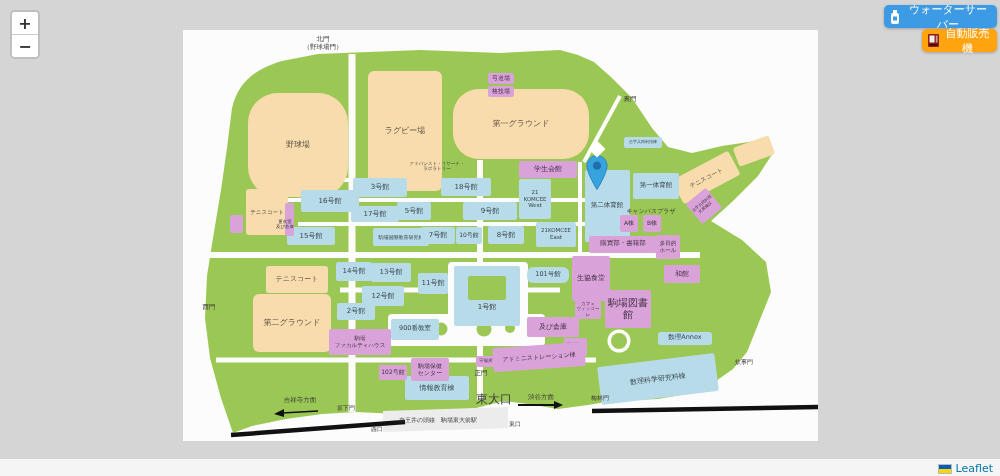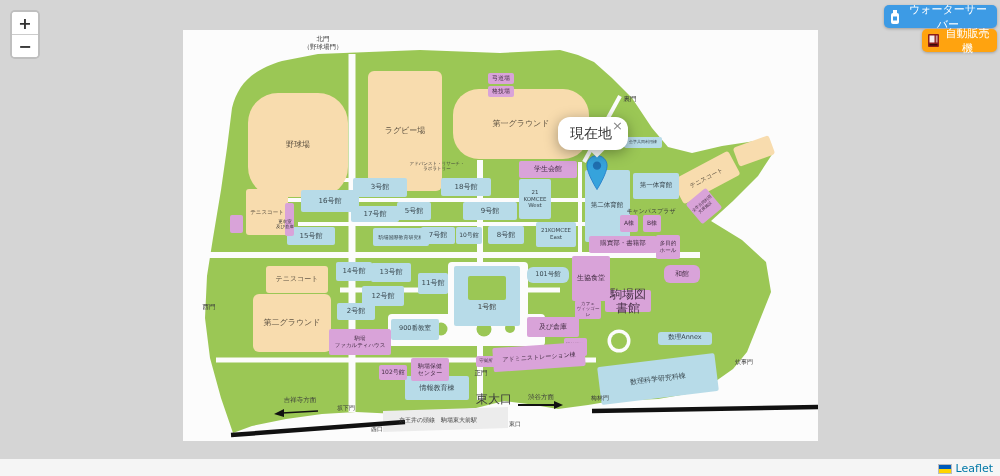--- a/index.html
+++ b/index.html
@@ -140,23 +140,23 @@
       <div class="mi mi-p" style="left: 488px; top: 72.5px; width: 26px; height: 11px; font-size: 6px;">弓道場</div>
       <div class="mi mi-p" style="left: 488px; top: 85.5px; width: 26px; height: 11px; font-size: 6px;">格技場</div>
       <div class="mi mi-p" style="left: 284.5px; top: 202.5px; width: 9px; height: 33px; font-size: 7px;"></div>
       <div class="mi mi-t ctr" style="left: 285px; top: 224px; font-size: 4.5px;">更衣室
 及び倉庫</div>
       <div class="mi mi-p" style="left: 620px; top: 214.5px; width: 18px; height: 17px; font-size: 6px;">A棟</div>
       <div class="mi mi-p" style="left: 643px; top: 214.5px; width: 18px; height: 17px; font-size: 6px;">B棟</div>
       <div class="mi mi-p" style="left: 589px; top: 235.5px; width: 68px; height: 17px; font-size: 6.5px; text-align: center;">購買部・書籍部</div>
       <div class="mi mi-p" style="left: 656px; top: 235px; width: 24px; height: 24px; font-size: 5.5px;">多目的
 ホール</div>
-      <div class="mi mi-p" style="left: 664px; top: 265px; width: 36px; height: 18px; font-size: 7px; border-radius: 6px;">和館</div>
+      <div class="mi mi-p" style="left: 664px; top: 265px; width: 36px; height: 18px; font-size: 7px;">和館</div>
       <div class="mi mi-p" style="left: 572px; top: 255.5px; width: 38px; height: 45px; font-size: 7px;">生協食堂</div>
-      <div class="mi mi-p" style="left: 605px; top: 290px; width: 46px; height: 22px; font-size: 12px;">駒場図書館</div>
+      <div class="mi mi-p" style="left: 605px; top: 290px; width: 46px; height: 38px; font-size: 10px;">駒場図書館</div>
       <div class="mi mi-p" style="left: 575px; top: 299.5px; width: 26px; height: 19px; font-size: 4.5px;">カフェ
 ヴィッゴーレ</div>
       <div class="mi mi-p" style="left: 527px; top: 317px; width: 52px; height: 20px; font-size: 7px;">及び倉庫</div>
       <div class="mi mi-p" style="left: 563.5px; top: 338px; width: 23px; height: 18px; font-size: 4.5px;">課外活動
 センター</div>
       <div class="mi mi-p" style="left: 329px; top: 329px; width: 62px; height: 26px; font-size: 5.5px;">駒場
 ファカルティハウス</div>
       <div class="mi mi-p" style="left: 379px; top: 364.5px; width: 28px; height: 15px; font-size: 6px;">102号館</div>
       <div class="mi mi-p" style="left: 411px; top: 357.5px; width: 38px; height: 23px; font-size: 6px;">駒場保健
 センター</div>
@@ -183,24 +183,20 @@
       <div class="mi mi-l ctr" style="left: 377px; top: 429px; font-size: 6px;">西口</div>
       <div class="mi mi-l ctr" style="left: 515px; top: 424px; font-size: 6px;">東口</div>
     </div>
 
   <svg class="marker" width="22" height="38" viewBox="0 0 24 40">
     <path d="M12 1 C5.9 1 1 5.9 1 12 c0 8.5 11 26 11 26 s11 -17.5 11 -26 C23 5.9 18.1 1 12 1 z" fill="#36a3dc" stroke="#2a81cb" stroke-width="1"></path>
     <circle cx="12" cy="12" r="4.5" fill="#1f6fb0"></circle>
   </svg>
 
   <div class="popup-tail"></div>
-  <div class="popup">
-    <span class="popup-text">現在地</span>
-    <span class="popup-close">×</span>
-  </div>
 
   <div class="zoomctl">
     <div class="zbtn">+</div>
     <div class="zbtn zbtn-out">−</div>
   </div>
 
   <button class="ovl-btn btn-water">
     <span class="ovl-icon">
       <svg width="10" height="14" viewBox="0 0 10 14">
         <rect x="3" y="0" width="4" height="3" fill="#fff"></rect>

